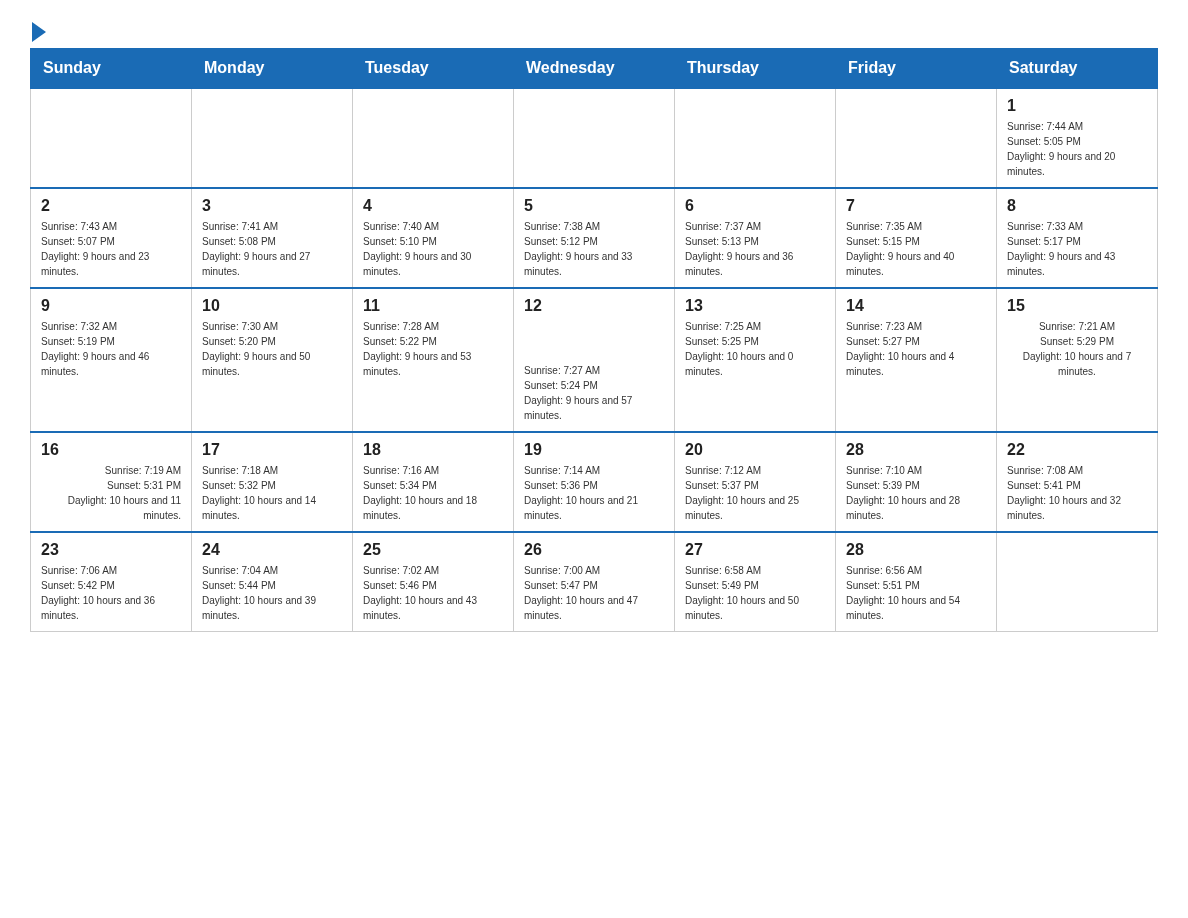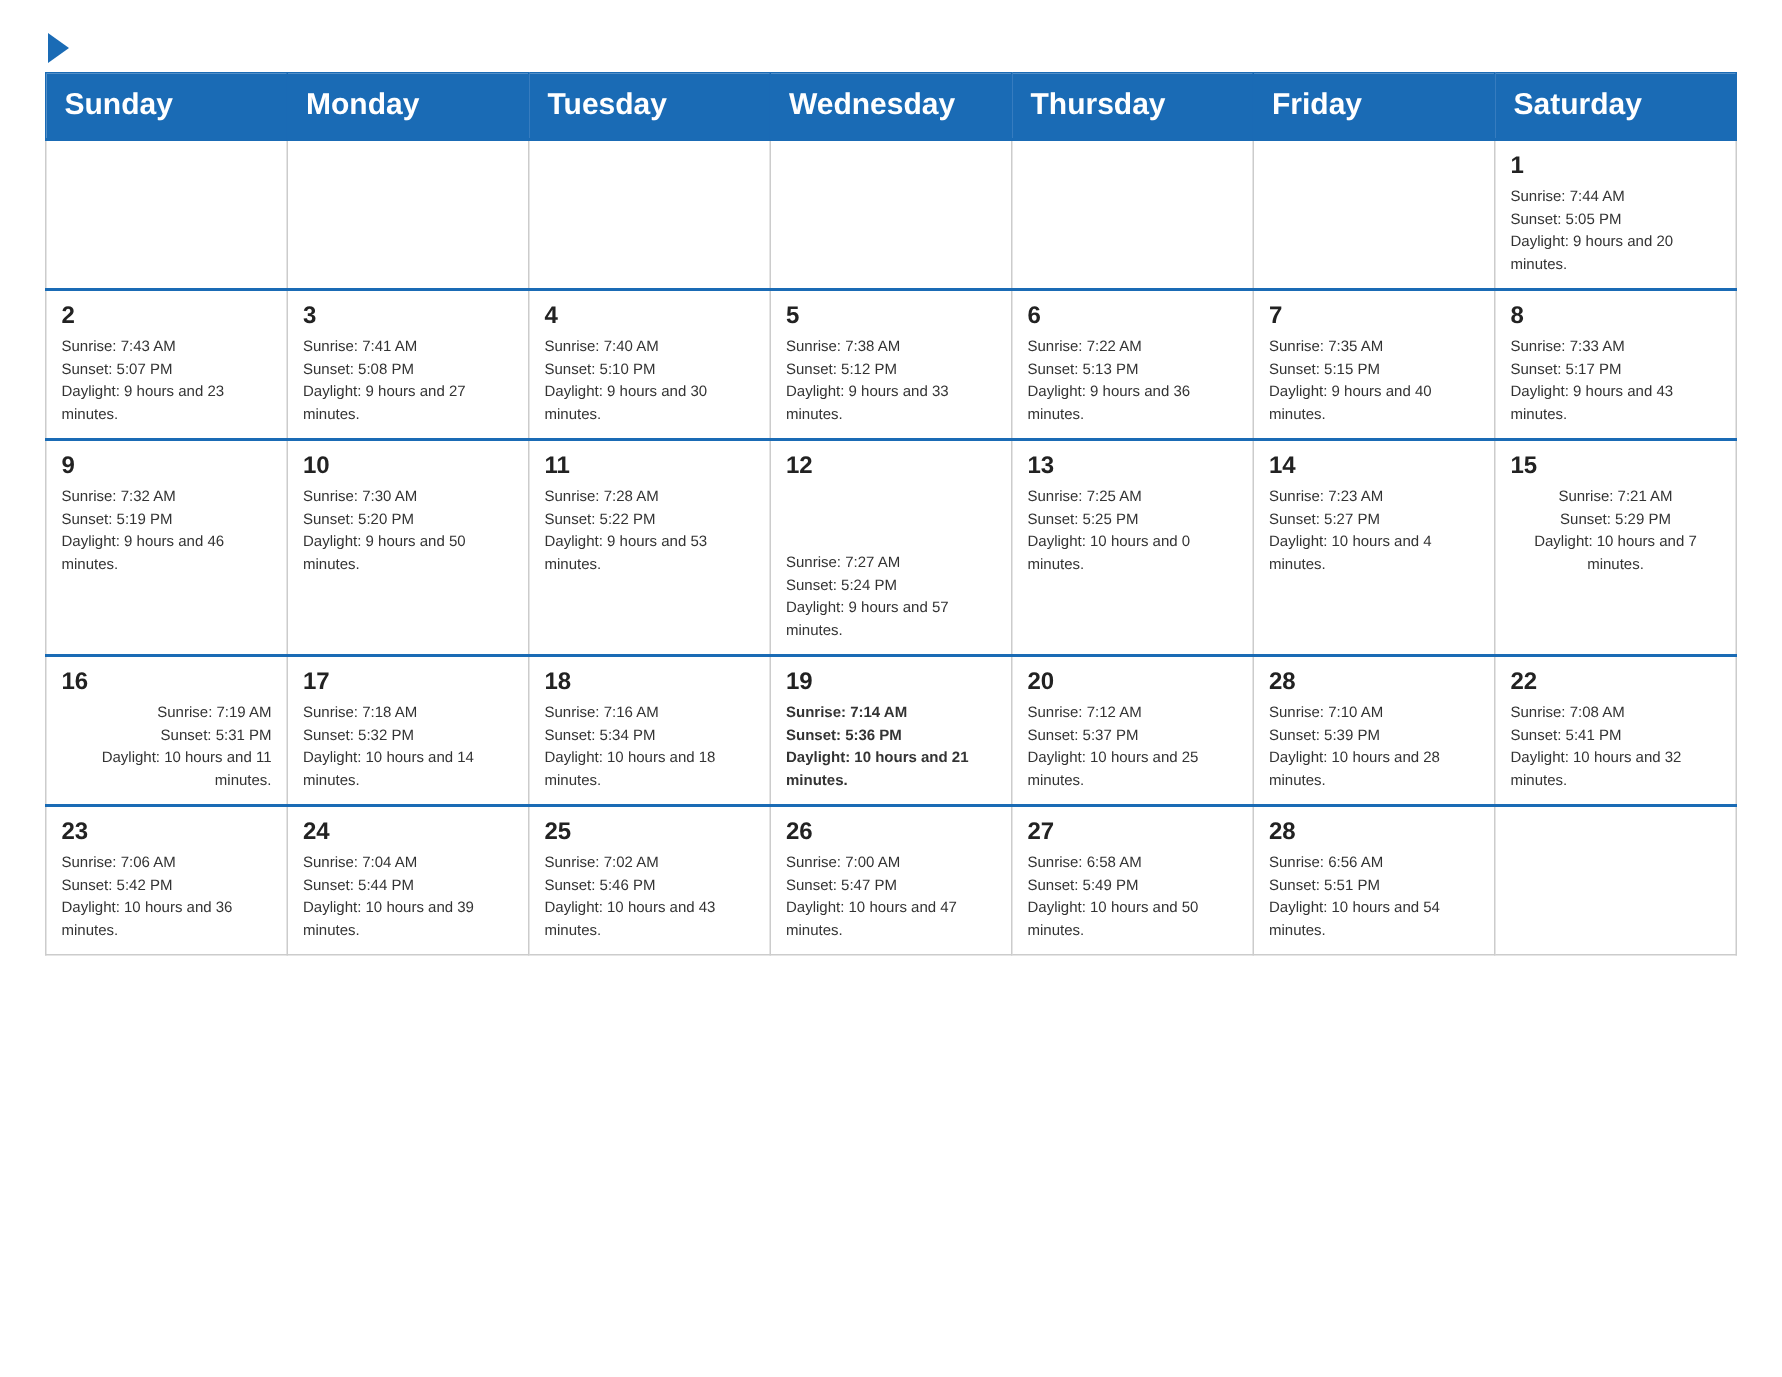--- a/index.html
+++ b/index.html
@@ -60,21 +60,21 @@
       margin-top: 4px;
     }
     .calendar {
       width: 100%;
       border-collapse: collapse;
       margin-top: 10px;
     }
     .calendar thead th {
       background-color: #1a6bb5;
       color: #fff;
-      font-size: 20px;
+      font-size: 16px;
       font-weight: bold;
       padding: 10px 12px;
       text-align: left;
       border: 1px solid #1a6bb5;
     }
     .calendar tbody td {
       vertical-align: top;
       border: 1px solid #ccc;
       padding: 8px 10px;
       width: 14.28%;
@@ -166,21 +166,21 @@
 Daylight: 9 hours and 30 minutes.</div>
         </td>
         <td>
           <span class="day-number">5</span>
           <div class="day-info" style="white-space: pre-line;">Sunrise: 7:38 AM
 Sunset: 5:12 PM
 Daylight: 9 hours and 33 minutes.</div>
         </td>
         <td>
           <span class="day-number">6</span>
-          <div class="day-info" style="white-space: pre-line;">Sunrise: 7:22 AM
+          <div class="day-info" style="white-space: pre-line;">Sunrise: 7:37 AM
 Sunset: 5:13 PM
 Daylight: 9 hours and 36 minutes.</div>
         </td>
         <td>
           <span class="day-number">7</span>
           <div class="day-info" style="white-space: pre-line;">Sunrise: 7:35 AM
 Sunset: 5:15 PM
 Daylight: 9 hours and 40 minutes.</div>
         </td>
         <td>
@@ -248,21 +248,21 @@
 Daylight: 10 hours and 14 minutes.</div>
         </td>
         <td>
           <span class="day-number">18</span>
           <div class="day-info" style="white-space: pre-line;">Sunrise: 7:16 AM
 Sunset: 5:34 PM
 Daylight: 10 hours and 18 minutes.</div>
         </td>
         <td>
           <span class="day-number">19</span>
-          <div class="day-info" style="white-space: pre-line; font-weight: bold;">Sunrise: 7:14 AM
+          <div class="day-info" style="white-space: pre-line;">Sunrise: 7:14 AM
 Sunset: 5:36 PM
 Daylight: 10 hours and 21 minutes.</div>
         </td>
         <td>
           <span class="day-number">20</span>
           <div class="day-info" style="white-space: pre-line;">Sunrise: 7:12 AM
 Sunset: 5:37 PM
 Daylight: 10 hours and 25 minutes.</div>
         </td>
         <td>

